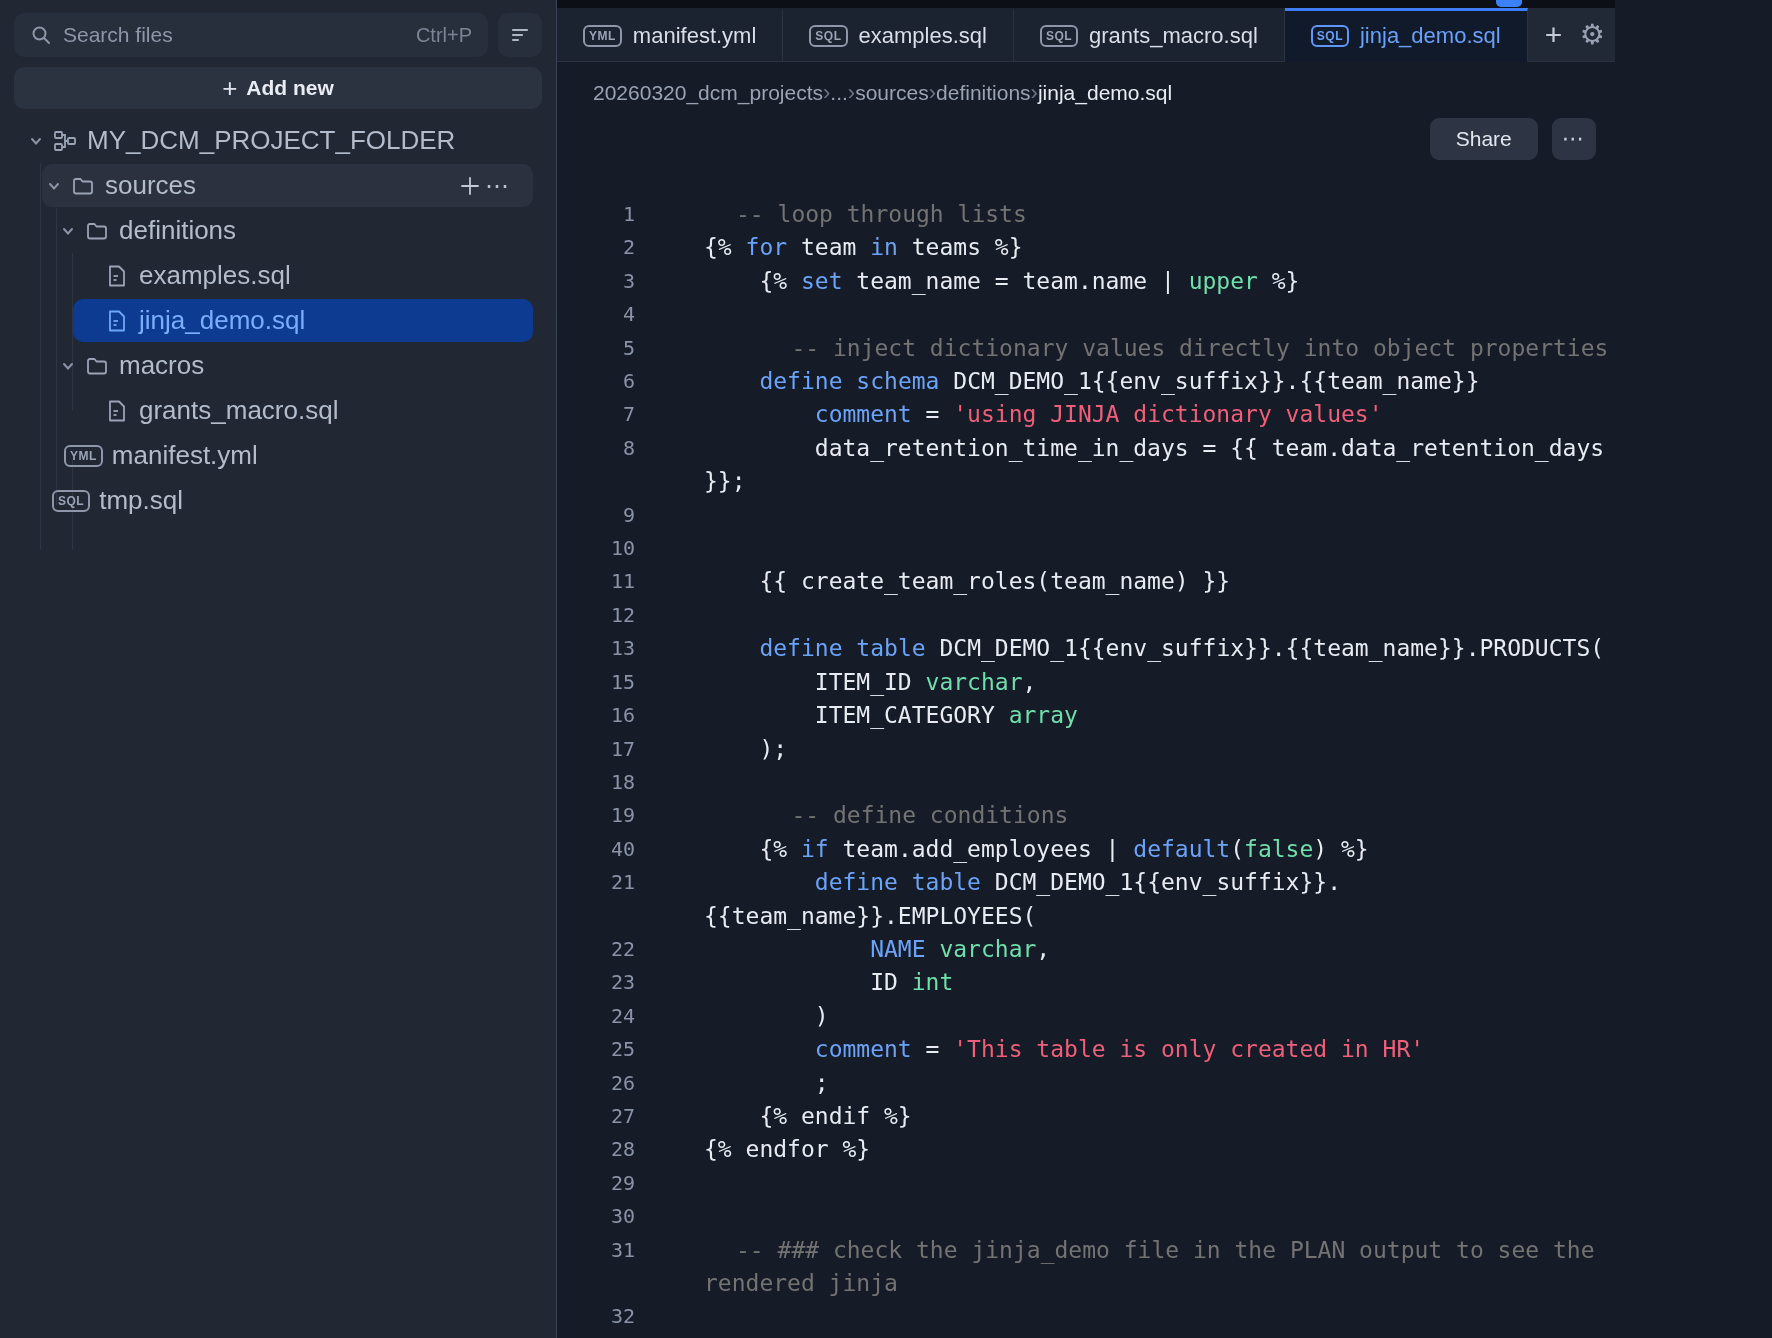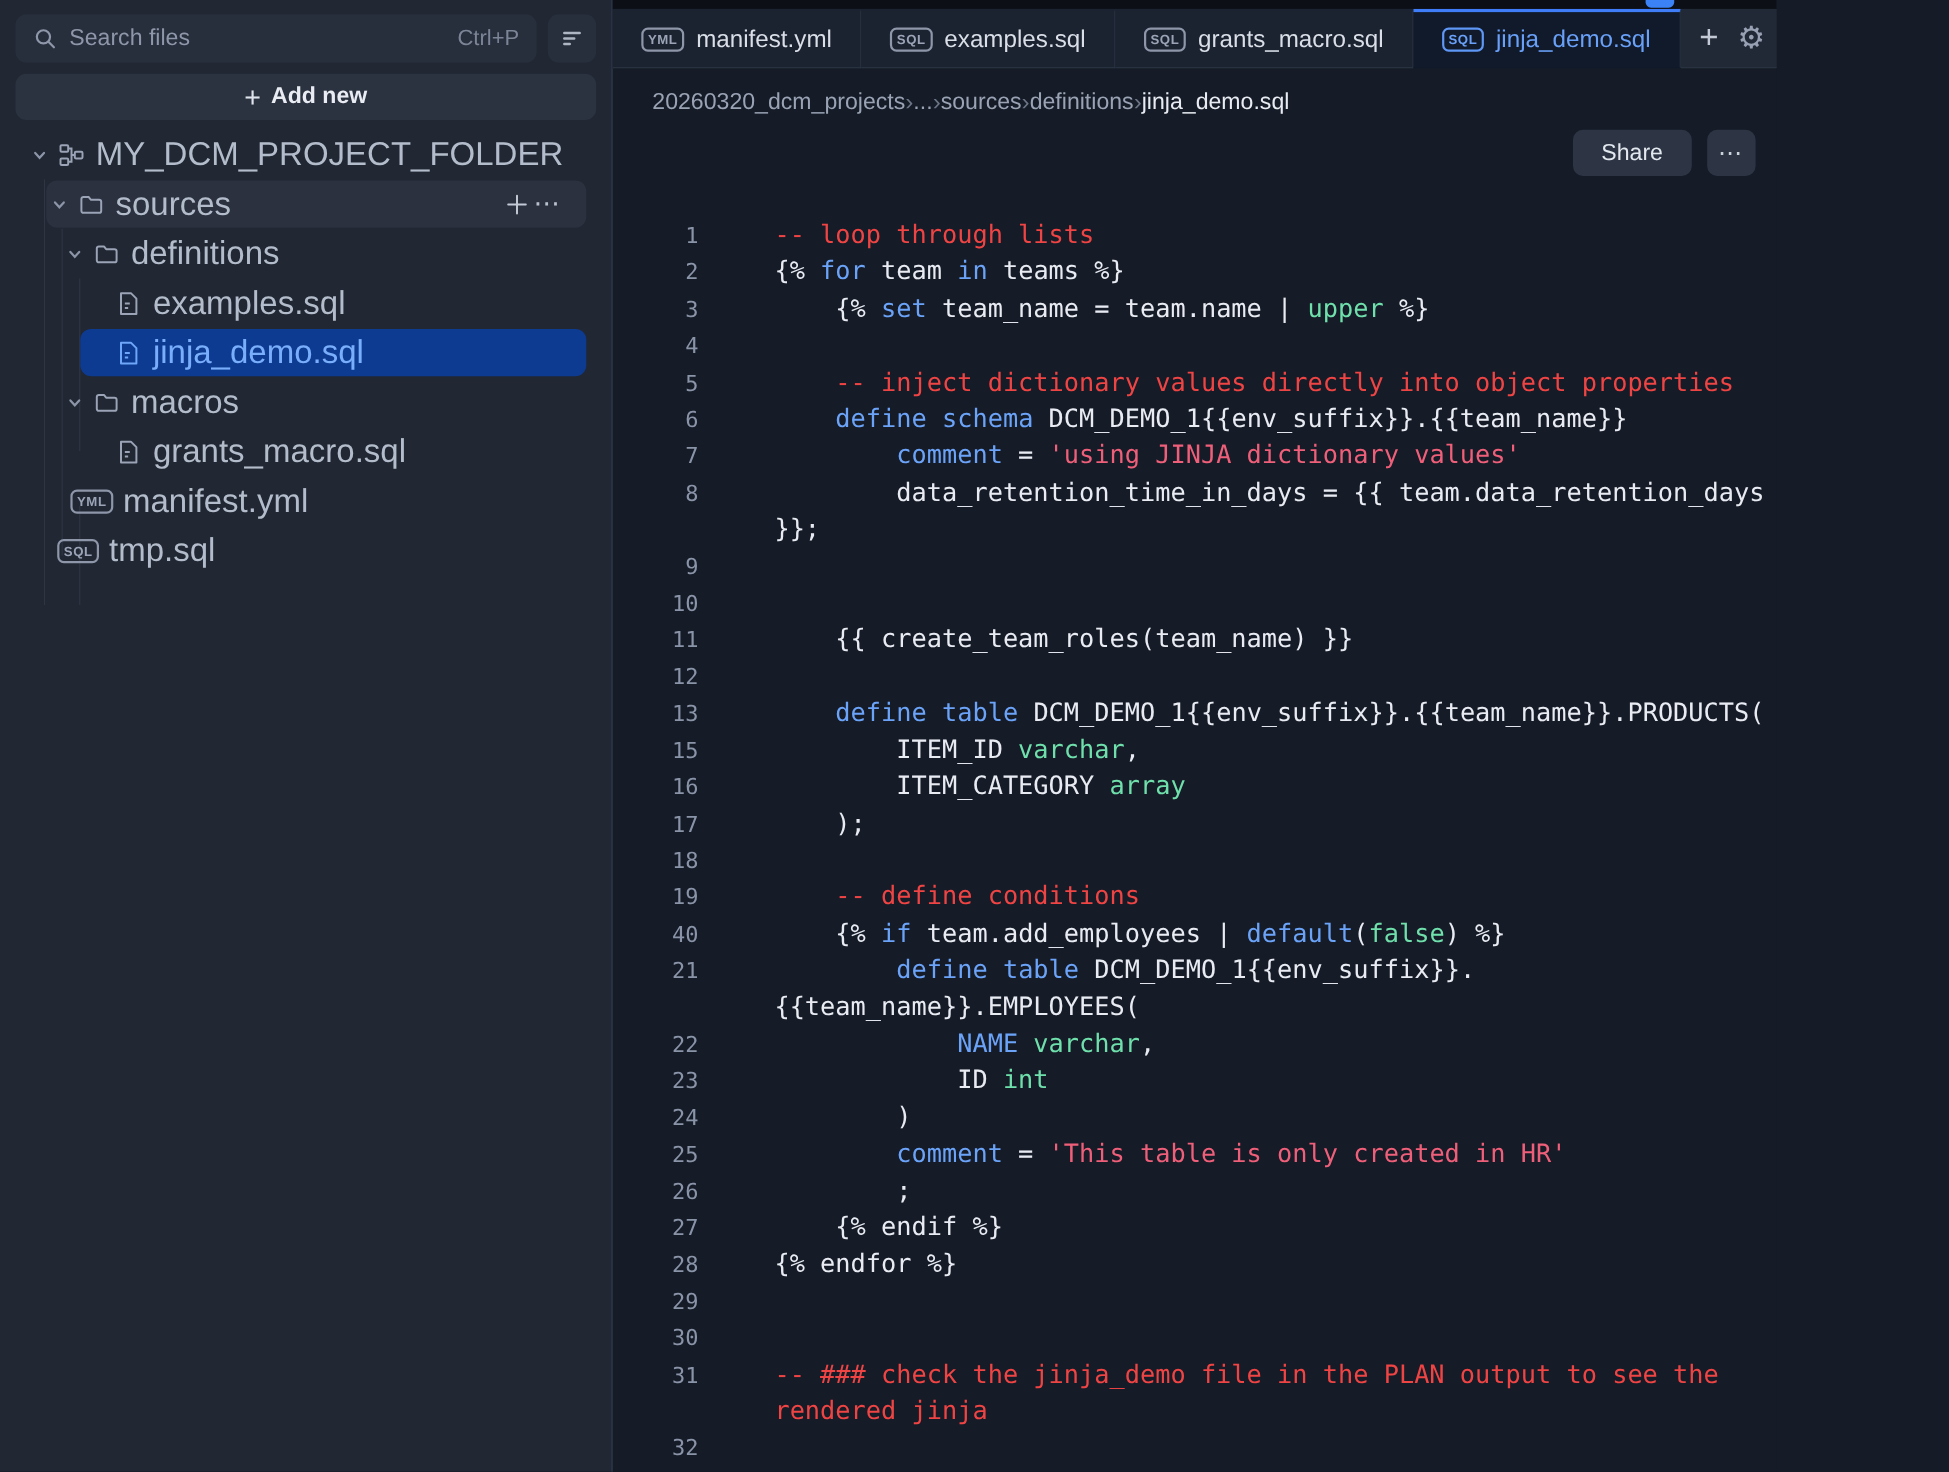--- a/index.html
+++ b/index.html
@@ -27,21 +27,21 @@
   .tree { margin-top:9px; position:relative; }
   .guide { position:absolute; width:1px; background:#2e3646; }
   .trow { height:45px; display:flex; align-items:center; position:relative; cursor:pointer; }
   .trow > * { position:relative; z-index:1; }
   .trow.hl::before { content:""; position:absolute; left:42px; right:23px; top:1px; bottom:1px;
                      background:#2b313f; border-radius:10px; z-index:0; }
   .trow.sel::before { content:""; position:absolute; left:73px; right:23px; top:1px; bottom:1px;
                       background:#0d3b92; border-radius:10px; z-index:0; }
   .chev { width:20px; display:flex; align-items:center; justify-content:center; flex:none; }
   .tico { width:26px; margin-left:6px; display:flex; align-items:center; justify-content:center; flex:none; }
-  .tlabel { margin-left:9px; font-size:30px; color:#b3bccb; white-space:nowrap; }
+  .tlabel { margin-left:9px; font-size:26px; color:#b3bccb; white-space:nowrap; }
   .trow.sel .tlabel { color:#79aefb; }
   .grow { flex:1; }
   .mini { width:28px; height:28px; display:flex; align-items:center; justify-content:center;
           color:#aeb6c4; flex:none; cursor:pointer; }
   .mini.dots { font-size:24px; letter-spacing:2px; margin-right:44px; color:#b9c1cf; }
   .badge { border:2px solid #8d97a9; border-radius:6px; color:#9aa4b6; font-size:12px;
            font-weight:700; letter-spacing:.5px; padding:3px 4px; line-height:1;
            display:inline-block; flex:none; }
   .badge.blue { border-color:#5e97f6; color:#69a0f8; }
 
@@ -79,21 +79,21 @@
   .code { margin-top:38px; cursor:text; }
   .cl { display:flex; min-height:33.4px; }
   .ln { width:78px; flex:none; text-align:right; color:#8a94a8;
         font:20px/33.4px "DejaVu Sans Mono", monospace; }
   .lc { margin-left:69px; max-width:1044px; white-space:pre-wrap; word-break:normal;
         font:23px/33.4px "DejaVu Sans Mono", monospace; color:#e8ebf2; }
   .tk-p { color:#e8ebf2; }
   .tk-k { color:#6ba3f8; }
   .tk-t { color:#6fdfab; }
   .tk-s { color:#ef5f79; }
-  .tk-c { color:#ef4444; }
+  .tk-c { color:#737373;margin-left:32px; }
 
   svg { display:block; }
 </style>
 </head>
 <body>
 
 <div class="app">
 
   <aside class="sidebar">
     <div class="side-top">

